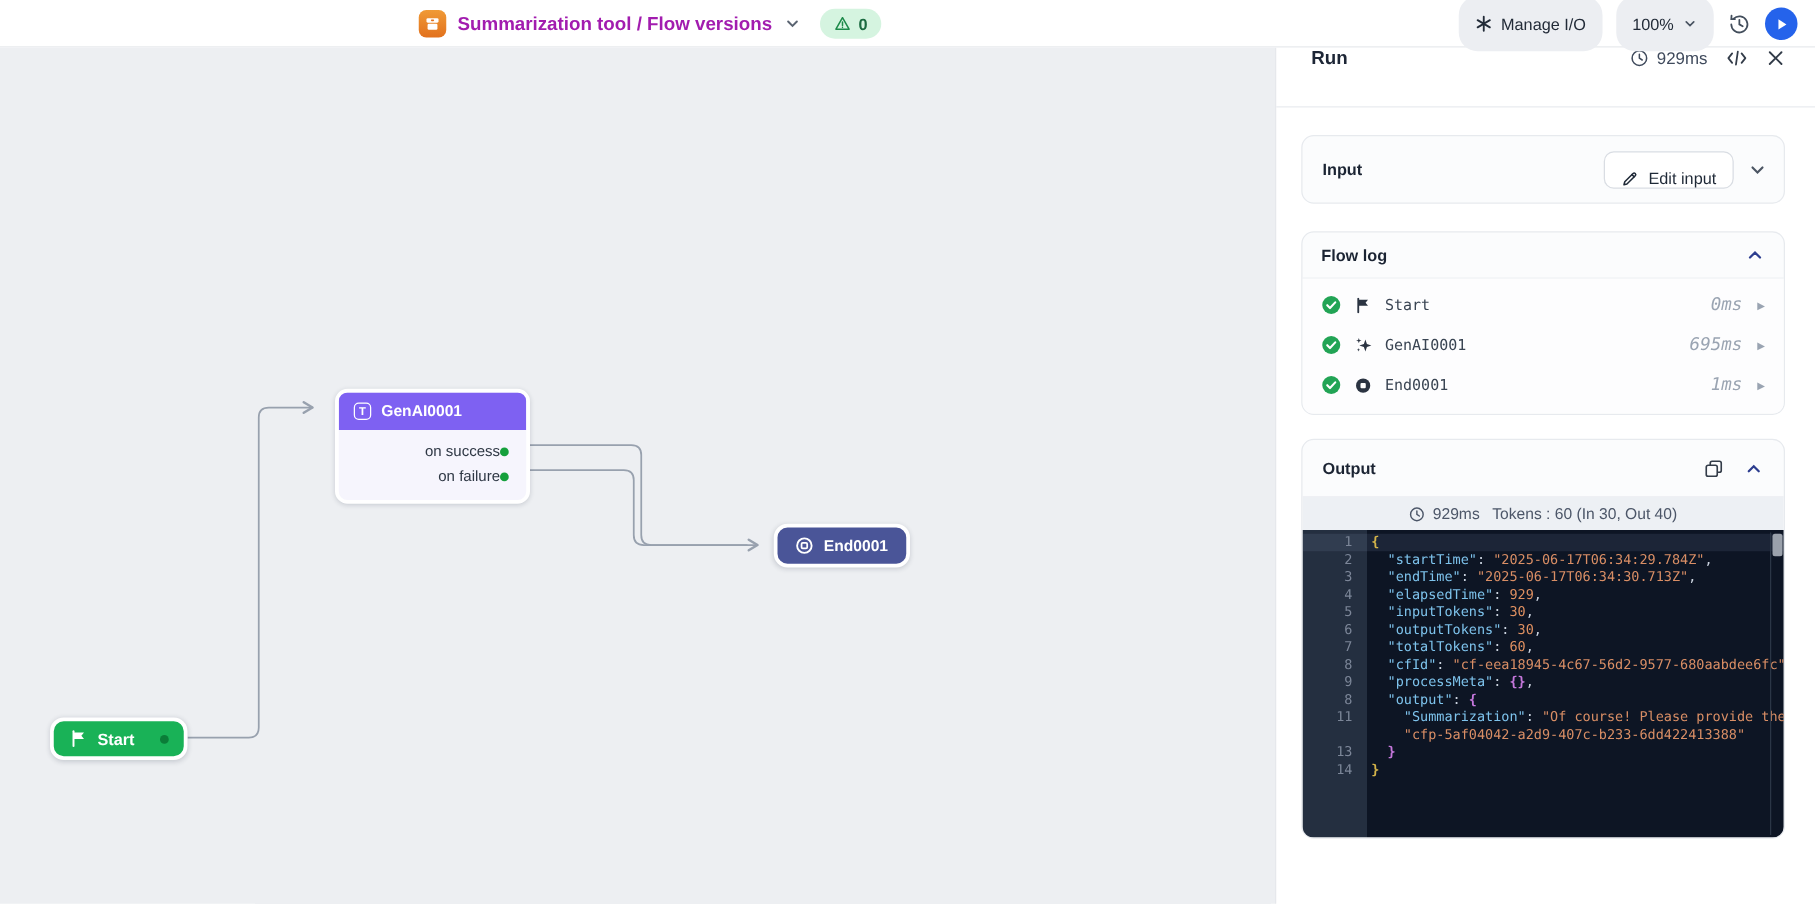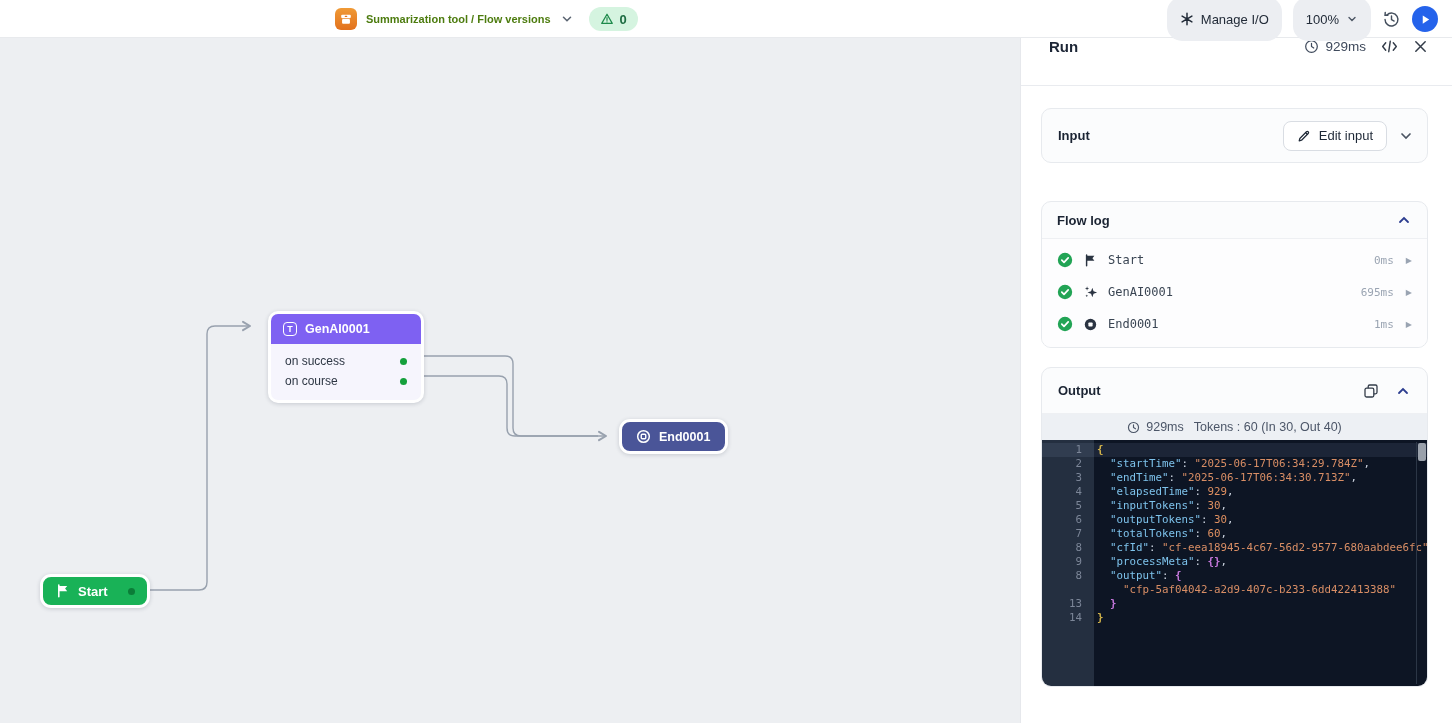--- a/index.html
+++ b/index.html
@@ -4,21 +4,21 @@
 <style>
   * { box-sizing: border-box; margin: 0; padding: 0; }
   html,body { width:1452px; height:723px; overflow:hidden;
     font-family:"Liberation Sans", sans-serif; background:#fff; }
 
   
   .topbar { position:relative; height:38px; background:#fff; border-bottom:1px solid #e8eaed; z-index:5; }
   .topbar-title-group { position:absolute; left:335px; top:0; height:38px; display:flex; align-items:center; gap:9px; }
   .app-icon { width:22px; height:22px; border-radius:6px; background:linear-gradient(180deg,#f09a36,#e2711d);
     display:flex; align-items:center; justify-content:center; flex-shrink:0; }
-  .flow-title { font-size:11px; font-weight:600; color:#4d7c0f; white-space:nowrap; }
+  .flow-title { font-size:15px; font-weight:600; color:#a21caf; white-space:nowrap; }
   .title-chevron { color:#5b6572; display:flex; }
   .warn-badge { margin-left:6px; height:24px; padding:0 11px; background:#d5f4e0; border-radius:12px;
     display:flex; align-items:center; gap:6px; font-size:13px; color:#1c6b41; font-weight:600; }
   .topbar-right { position:absolute; right:14px; top:0; height:38px; display:flex; align-items:center; gap:11px; }
   .pill-btn { height:44px; padding:0 13px; border-radius:15px; background:#eceef2; border:none;
     display:flex; align-items:center; gap:7px; font-size:13px; color:#222b38; cursor:pointer;
     font-family:"Liberation Sans", sans-serif; }
   .icon-plain { display:flex; align-items:center; color:#434e5c; background:none; border:none; cursor:pointer; }
   .play-btn { width:26px; height:26px; border-radius:50%; background:#2563eb; border:none; display:flex;
     align-items:center; justify-content:center; cursor:pointer; }
@@ -32,21 +32,21 @@
   .node-start { left:40px; top:536px; width:110px; height:34px; background:#19b257;
     display:flex; align-items:center; padding:0 12px 0 13px; gap:8px; }
   .node-start .node-label { color:#fff; font-weight:700; font-size:13px; flex:1; }
   .start-dot { width:7px; height:7px; border-radius:50%; background:#0b7d38; }
 
   .node-genai { left:268px; top:273px; width:156px; background:#f6f5fd; overflow:hidden; border-radius:10px; }
   .genai-header { height:30px; background:#7e61f2; display:flex; align-items:center; padding:0 12px; gap:8px; }
   .t-icon { width:14px; height:14px; border:1.6px solid #fff; border-radius:4px; color:#fff;
     font-size:9px; font-weight:700; display:flex; align-items:center; justify-content:center; }
   .genai-header .node-label { color:#fff; font-weight:700; font-size:12.5px; }
-  .genai-body { padding:7px 0 9px; }
+  .genai-body { padding:7px 0 9px;text-align:right; }
   .port-row { height:20px; display:flex; align-items:center; padding:0 14px 0 14px; }
   .port-label { font-size:12px; color:#2e3744; flex:1; }
   .port-dot { width:7px; height:7px; border-radius:50%; background:#15a03c; cursor:crosshair; }
 
   .node-end { left:619px; top:381px; width:109px; height:35px; background:#4a5598;
     display:flex; align-items:center; padding:0 12px 0 14px; gap:8px; }
   .node-end .node-label { color:#fff; font-weight:700; font-size:12.5px; }
 
   
   .panel { position:absolute; top:38px; left:1020px; width:432px; bottom:0; background:#fff;
@@ -55,34 +55,34 @@
     border-bottom:1px solid #e9ebef; }
   .panel-title { font-size:15px; font-weight:700; color:#1d2636; }
   .panel-header-right { margin-left:auto; display:flex; align-items:center; gap:15px; }
   .run-duration { display:flex; align-items:center; gap:6px; font-size:13.5px; color:#3f4a5c; }
 
   .card { margin:0 24px 0 20px; border:1px solid #e7eaee; border-radius:10px; background:#fbfcfd; overflow:hidden;gap:44px; }
   .card-input { margin-top:22px; height:55px; display:flex; align-items:center; padding:0 13px 0 16px; }
   .card-label { font-size:13px; font-weight:700; color:#1b2433; }
   .input-right { margin-left:auto; display:flex; align-items:center; gap:11px; }
   .edit-input-btn { height:30px; padding:0 13px; background:#fff; border:1px solid #d9dde3; border-radius:8px;
-    display:flex; align-items:center; gap:8px; font-size:13px; color:#1f2937; cursor:pointer;
+    display:flex; align-items:flex-end; gap:8px; font-size:13px; color:#1f2937; cursor:pointer;
     font-family:"Liberation Sans", sans-serif; }
   .chev-btn { background:none; border:none; display:flex; color:#4b5563; cursor:pointer; }
   .chev-navy { color:#2c3d8f; }
 
-  .card-flowlog { margin-top:38px; }
+  .card-flowlog { margin-top:22px; }
   .section-head { height:37px; display:flex; align-items:center; padding:0 15px; border-bottom:1px solid #eef0f3; }
   .section-head .spacer { flex:1; }
   .flowlog-rows { padding:5px 0 7px; background:#fdfdfe; }
   .log-row { height:32px; display:flex; align-items:center; padding:0 15px; gap:10px; cursor:pointer; }
   .check-circle { flex-shrink:0; display:flex; }
   .log-node-icon { flex-shrink:0; display:flex; color:#2b3442; width:15px; justify-content:center; }
   .log-name { font-family:"DejaVu Sans Mono", monospace; font-size:12px; color:#3a4553; flex:1; }
-  .log-duration { font-family:"DejaVu Sans Mono", monospace; font-size:11px; color:#9aa4b2; }
+  .log-duration { font-family:"DejaVu Sans Mono", monospace; font-size:14px; color:#9aa4b2;font-style:italic; }
   .log-play { color:#9aa4b2; font-size:8px; margin-left:2px; }
 
   .card-output { margin-top:19px; background:#fbfcfd; }
   .out-head { height:45px; display:flex; align-items:center; padding:0 16px; }
   .out-icons { margin-left:auto; display:flex; align-items:center; gap:16px; }
   .stats-bar { height:27px; background:#edf0f4; display:flex; align-items:center; justify-content:center;
     gap:6px; font-size:12.5px; color:#4c5668; border-top:1px solid #eef0f3; }
   .stats-bar .tok { margin-left:4px; }
 
   .codeblock { position:relative; height:246px; padding-top:3px;
@@ -178,21 +178,21 @@
     <div class="genai-header">
       <span class="t-icon">T</span>
       <span class="node-label">GenAI0001</span>
     </div>
     <div class="genai-body">
         <div class="port-row">
           <span class="port-label">on success</span>
           <span class="port-dot"></span>
         </div>
         <div class="port-row">
-          <span class="port-label">on course</span>
+          <span class="port-label">on failure</span>
           <span class="port-dot"></span>
         </div>
       </div>
   </div>
 
   <div class="node node-end">
     <svg width="15" height="15" viewBox="0 0 16 16" fill="none">
         <circle cx="8" cy="8" r="6.2" stroke="#fff" stroke-width="1.6"></circle>
         <rect x="5.6" y="5.6" width="4.8" height="4.8" rx="1" stroke="#fff" stroke-width="1.5"></rect>
       </svg>
@@ -373,20 +373,24 @@
           </div>
           <div class="code-row">
             <span class="gutter-num">9</span>
             <span class="code-text"><span class="tok-p">  </span><span class="tok-k">"processMeta"</span><span class="tok-p">: </span><span class="tok-m">{}</span><span class="tok-p">,</span></span>
           </div>
           <div class="code-row">
             <span class="gutter-num">8</span>
             <span class="code-text"><span class="tok-p">  </span><span class="tok-k">"output"</span><span class="tok-p">: </span><span class="tok-m">{</span></span>
           </div>
           <div class="code-row">
+            <span class="gutter-num">11</span>
+            <span class="code-text"><span class="tok-p">    </span><span class="tok-k">"Summarization"</span><span class="tok-p">: </span><span class="tok-s">"Of course! Please provide the</span></span>
+          </div>
+          <div class="code-row">
             <span class="gutter-num"></span>
             <span class="code-text"><span class="tok-p">    </span><span class="tok-s">"cfp-5af04042-a2d9-407c-b233-6dd422413388"</span></span>
           </div>
           <div class="code-row">
             <span class="gutter-num">13</span>
             <span class="code-text"><span class="tok-p">  </span><span class="tok-m">}</span></span>
           </div>
           <div class="code-row">
             <span class="gutter-num">14</span>
             <span class="code-text"><span class="tok-y">}</span></span>

